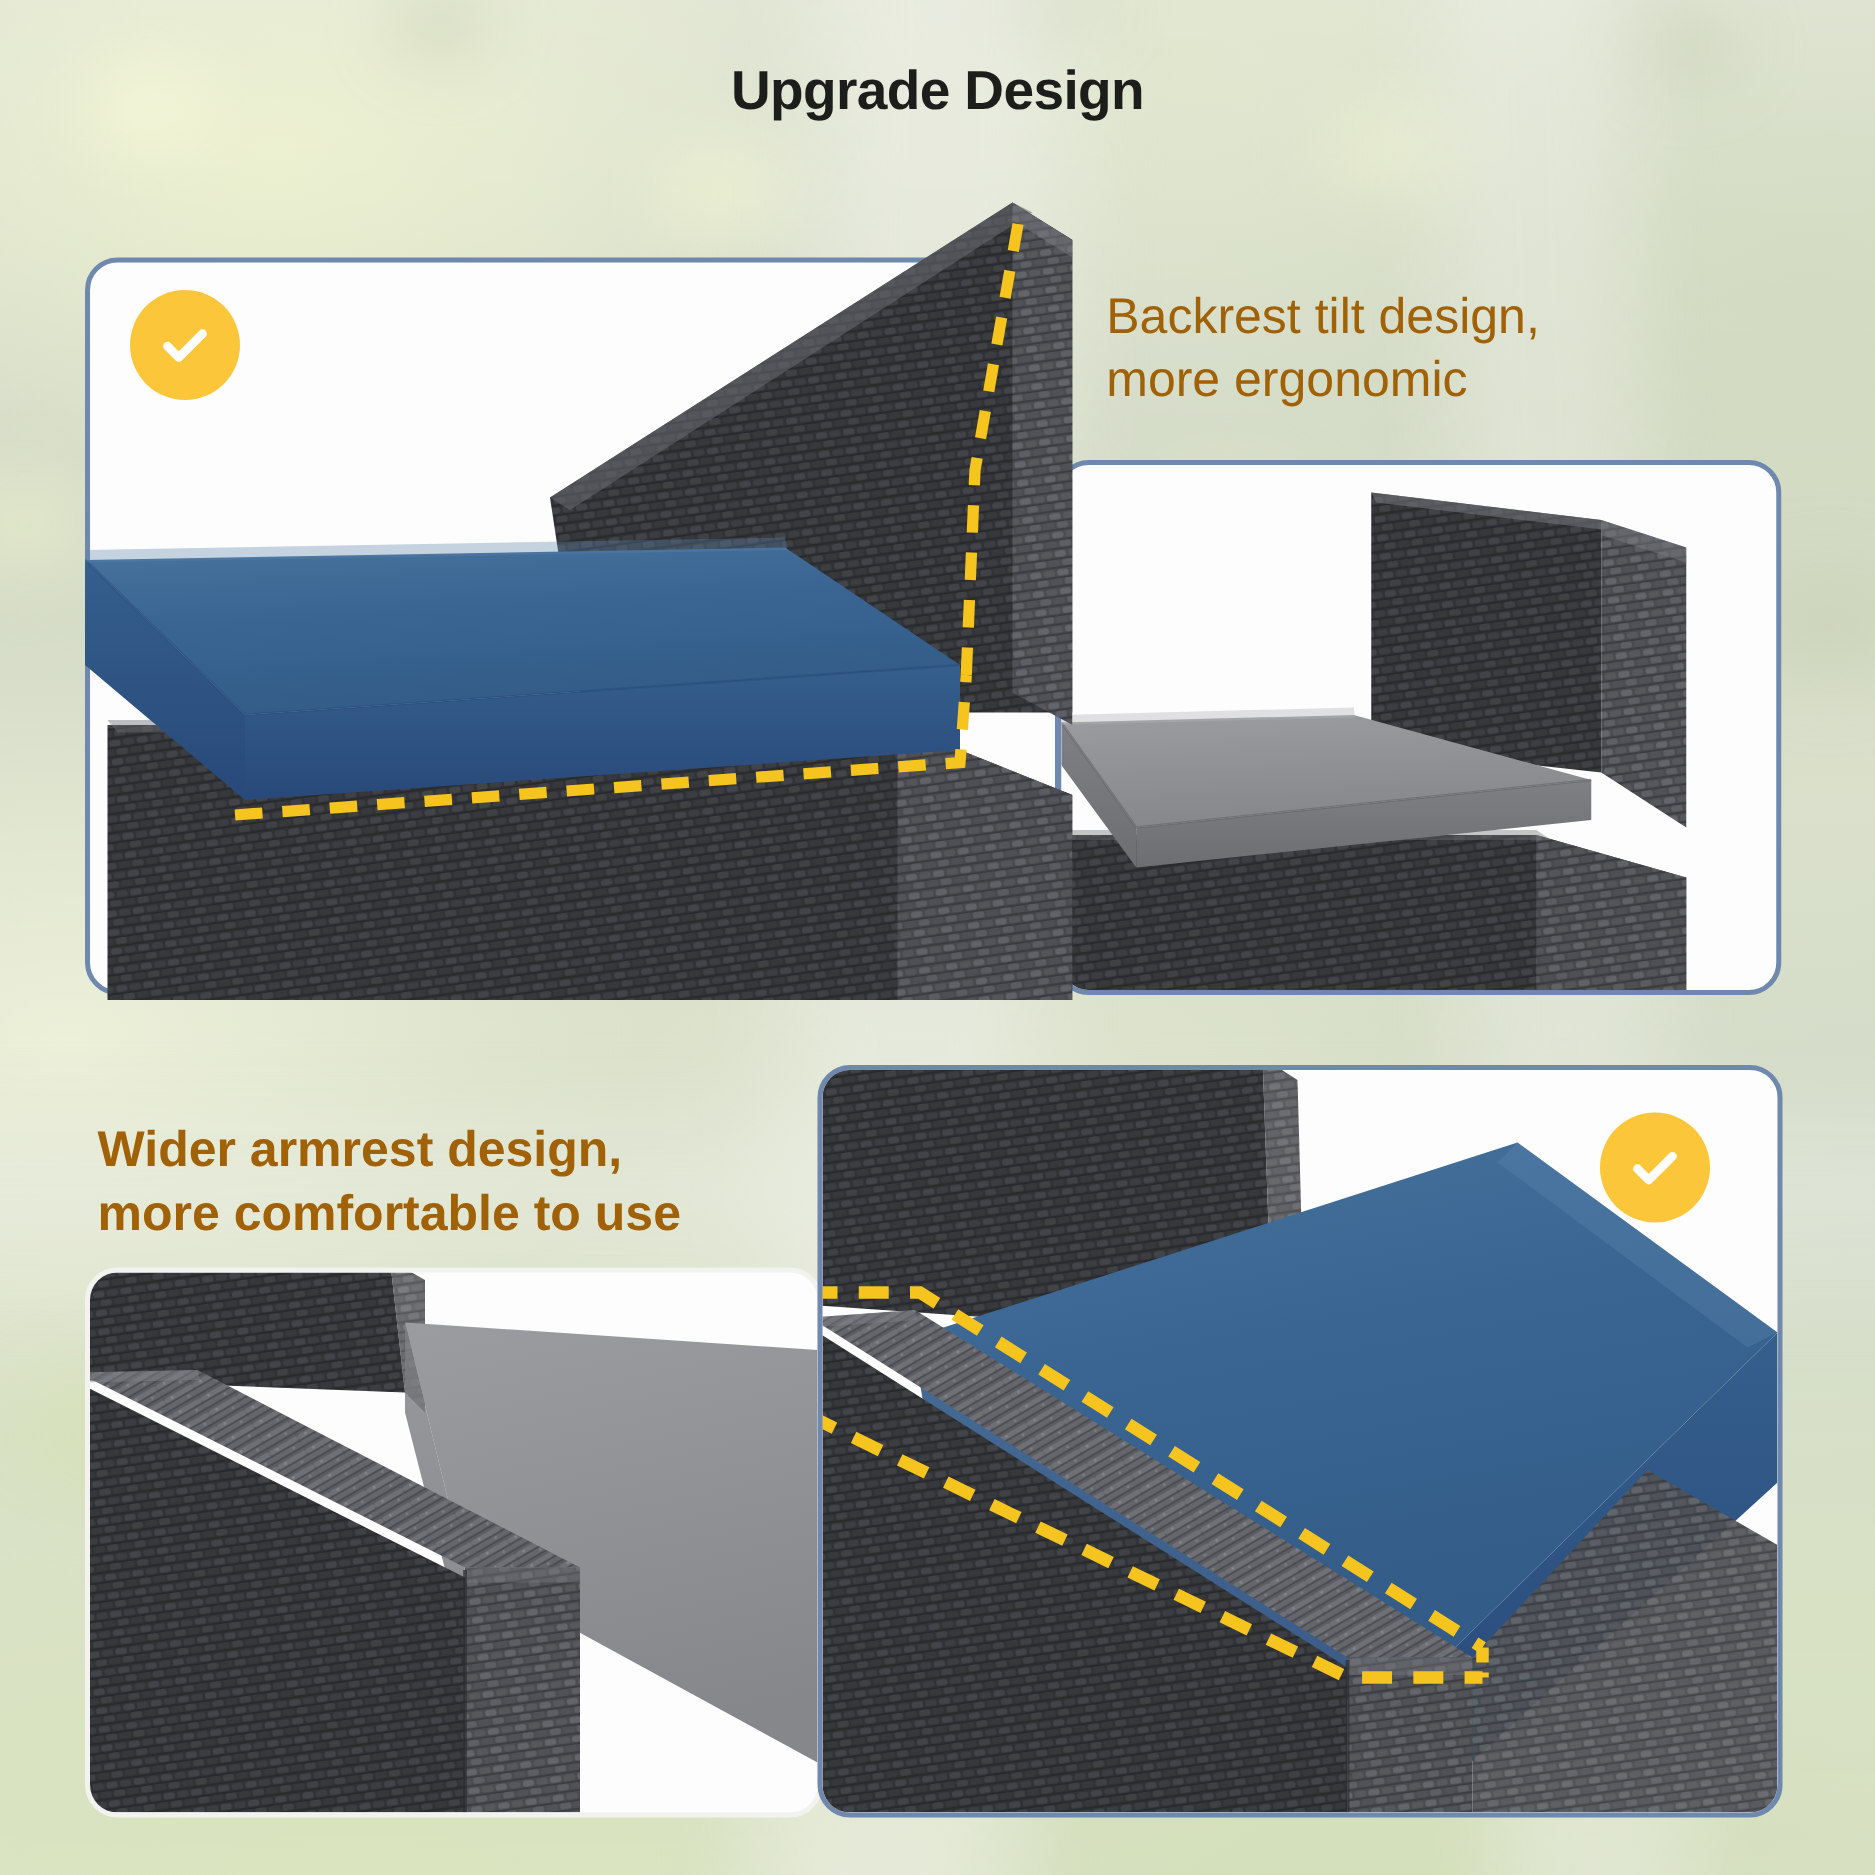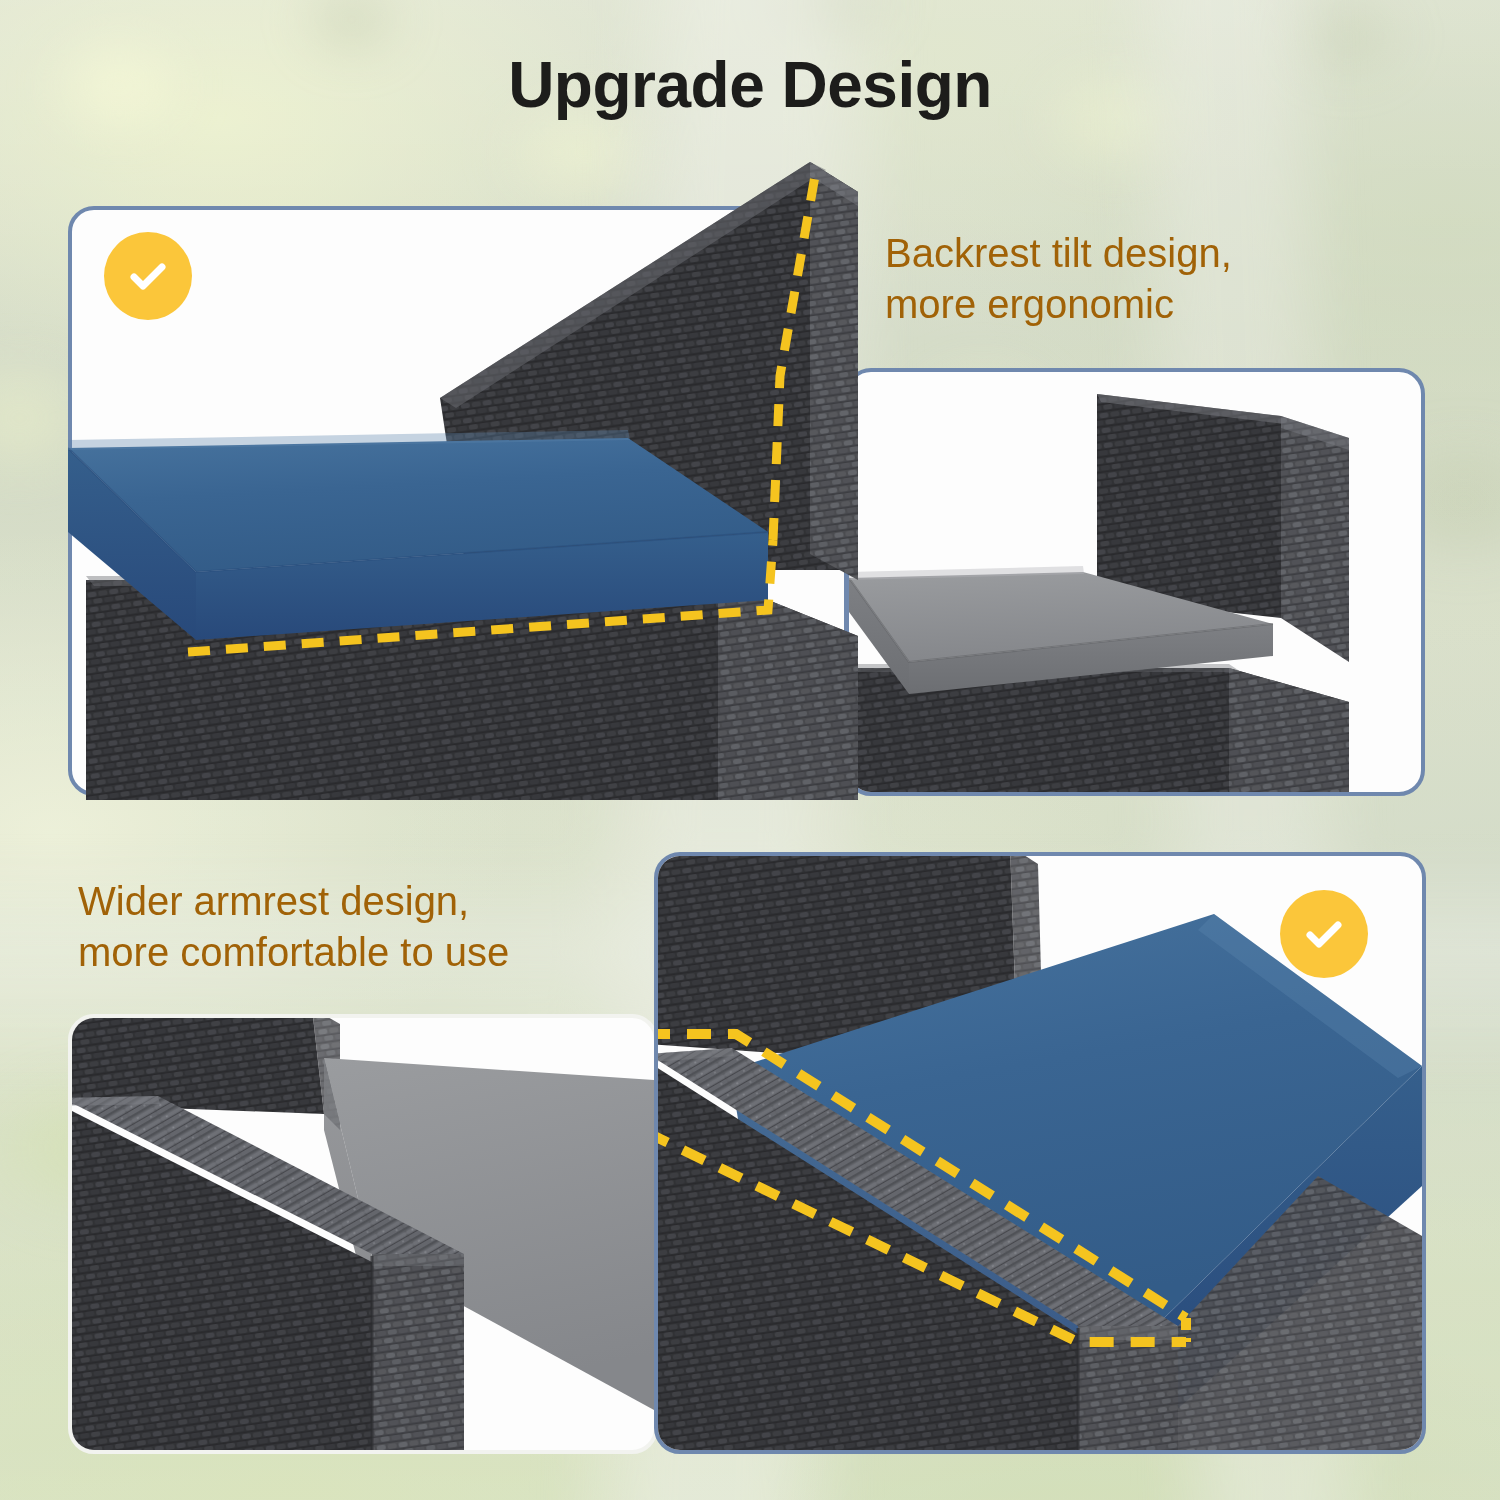--- a/index.html
+++ b/index.html
@@ -52,32 +52,32 @@
     filter:blur(16px);
   }
   .bg-haze {
     background:linear-gradient(180deg, rgba(255,255,255,.30) 0%, rgba(255,255,255,.10) 30%, rgba(255,255,255,.12) 62%, rgba(255,255,255,.26) 100%);
   }
 
   
   #title {
     position:absolute; top:48px; left:0; width:100%;
     text-align:center; z-index:40;
-    font-size:64px; font-weight:bold; color:#1d1d1b;
+    font-size:44px; font-weight:bold; color:#1d1d1b;
     letter-spacing:-0.5px;
   }
 
   
   .caption {
     position:absolute; z-index:40;
     font-size:40px; line-height:1.28; color:#a16207; font-weight:400;
     white-space:pre-line;
   }
   #caption-backrest { top:228px; left:885px; }
-  #caption-armrest  { top:876px; left:78px; }
+  #caption-armrest  { top:895px; left:78px;font-weight:bold; }
 
   
   .panel {
     position:absolute;
     background:#fdfdfd;
     border-radius:26px;
     overflow:hidden;
   }
   .panel.blue-edge  { border:4px solid #6f88ae; }
   .panel.light-edge { border:4px solid #f2f3ef; }

